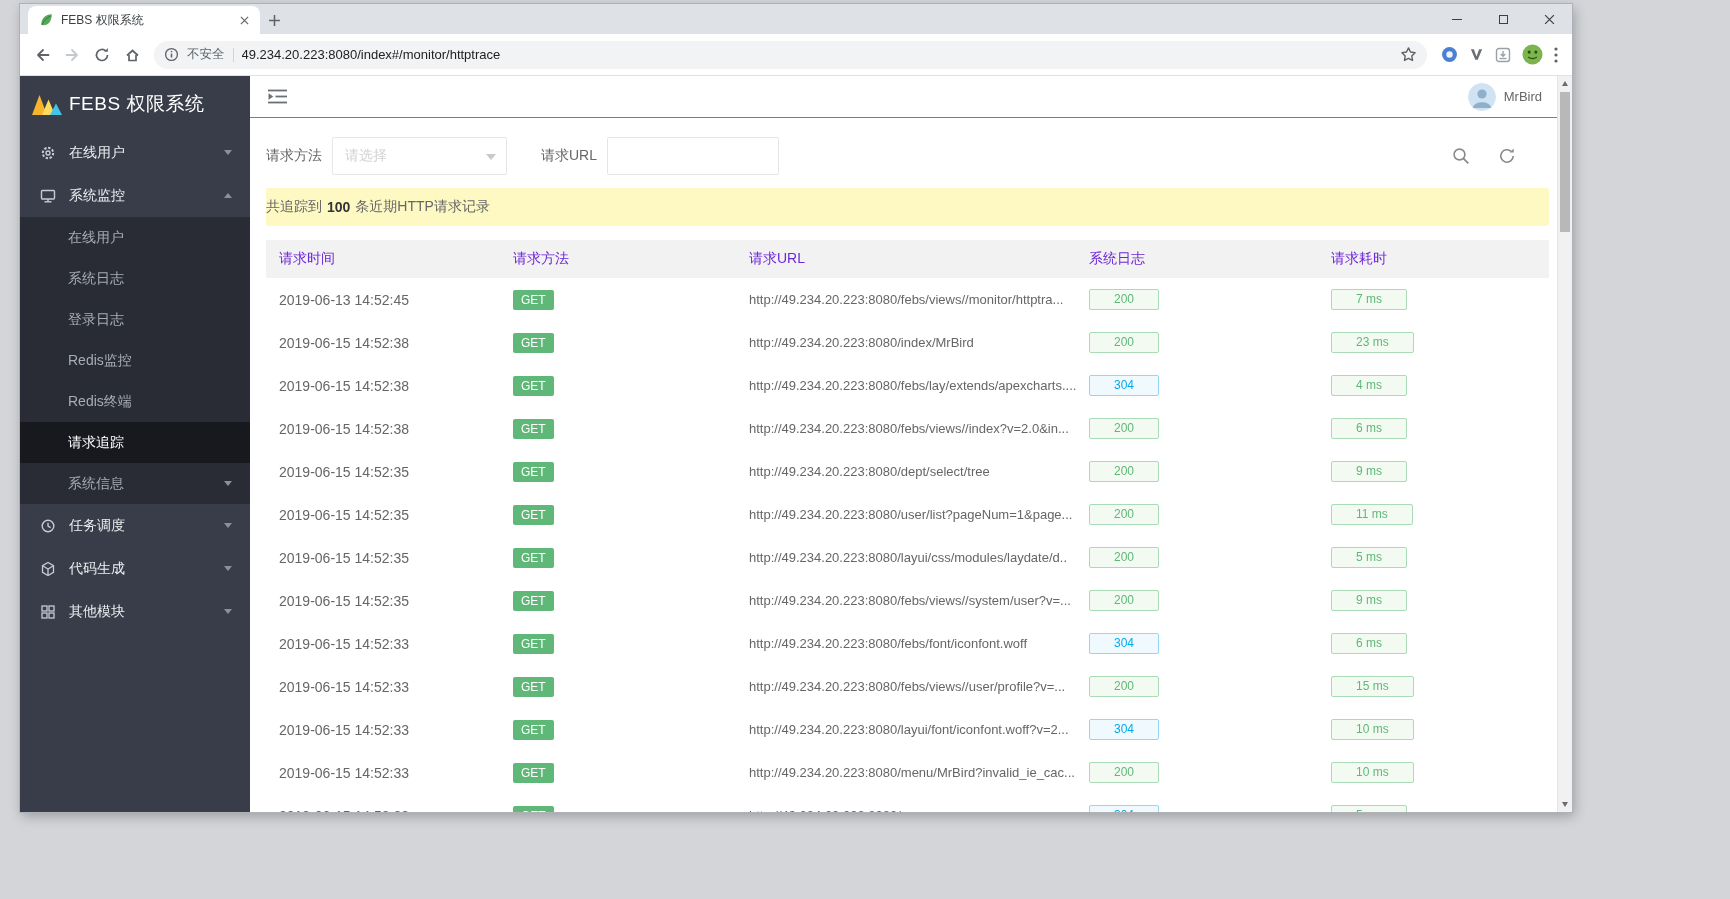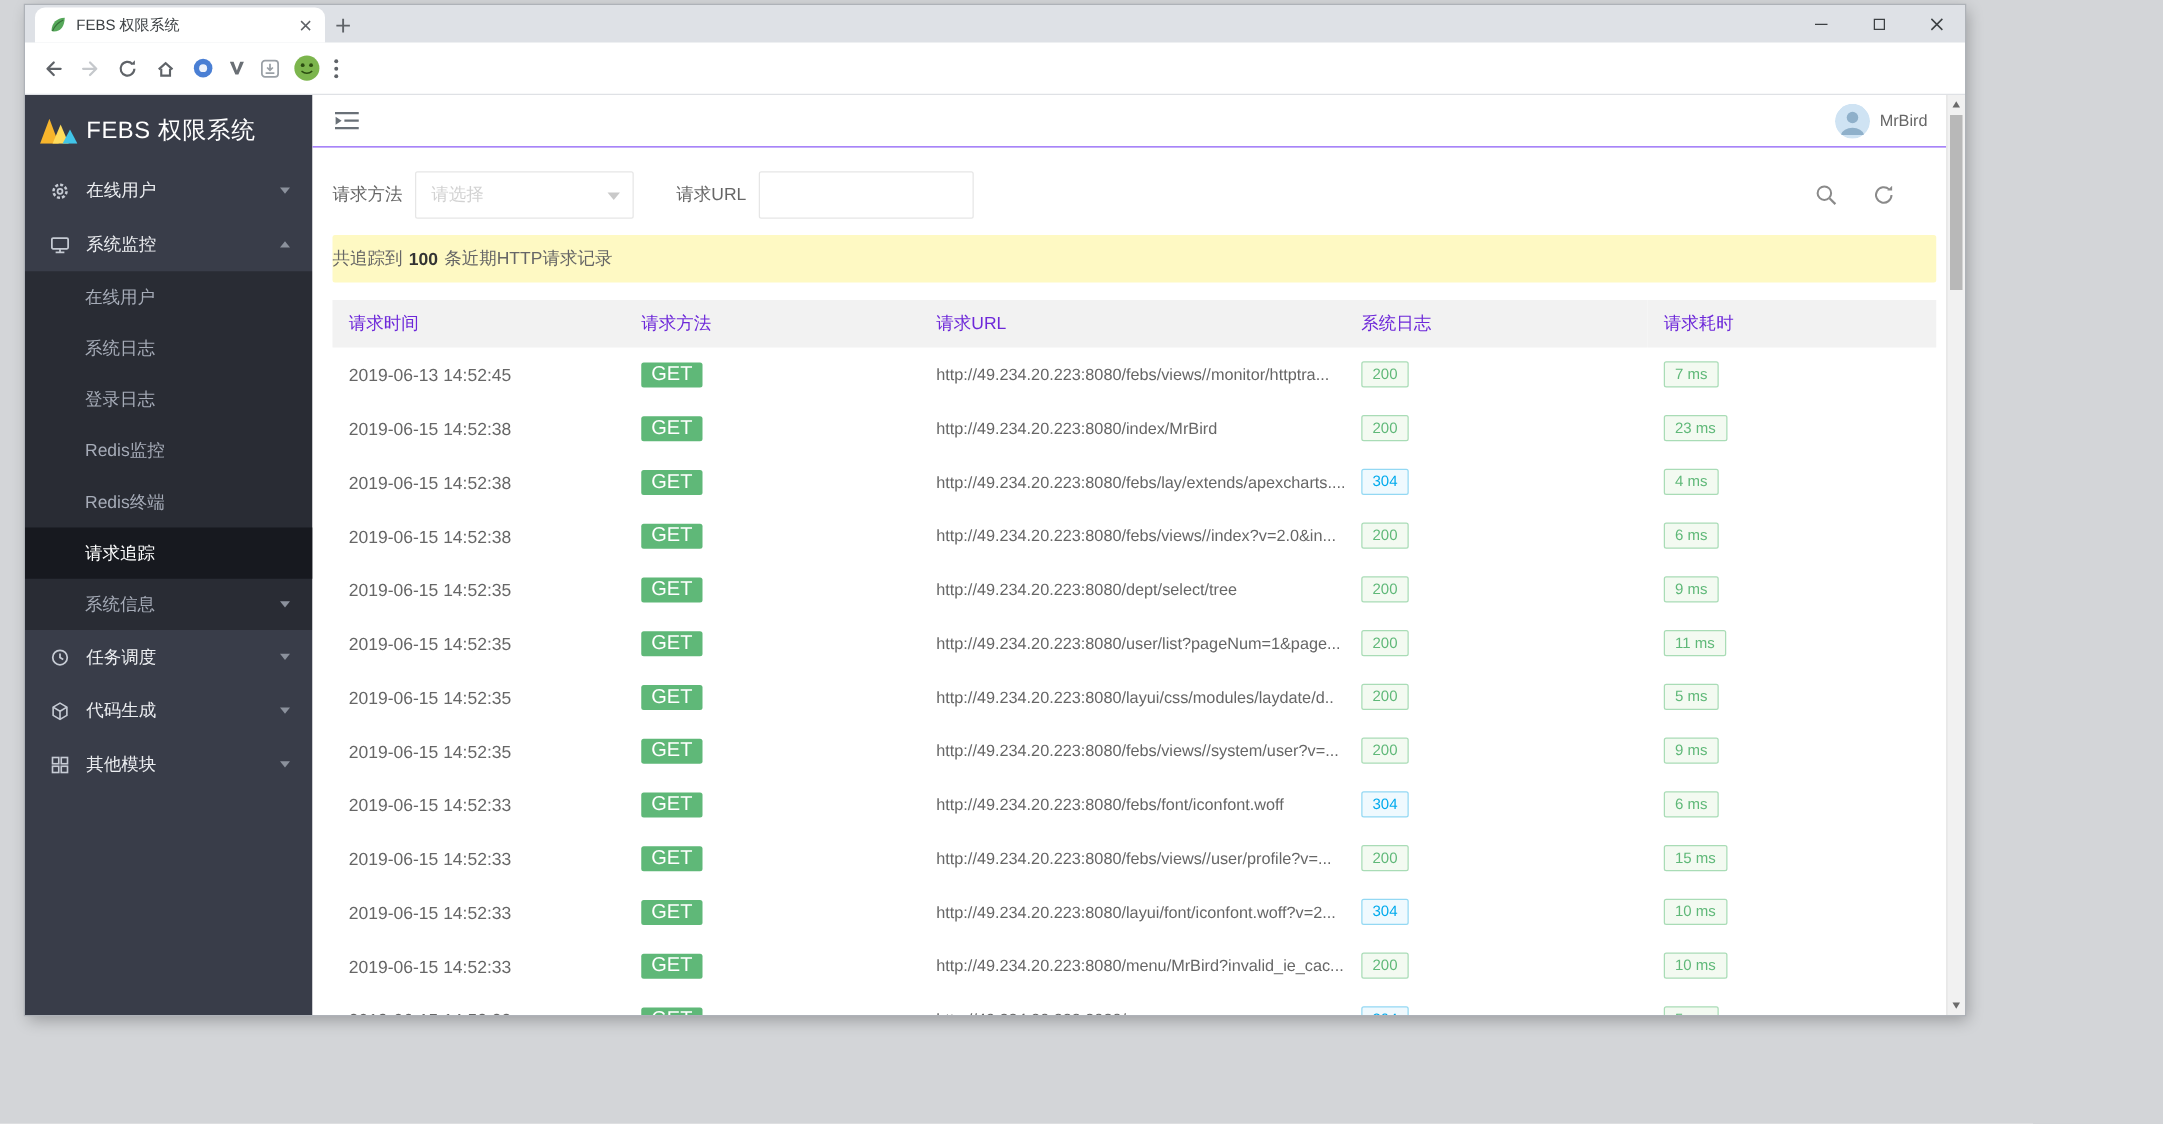--- a/index.html
+++ b/index.html
@@ -77,22 +77,22 @@
 
   .alert { margin-top:13px; height:38px; background:#fef9c3; border-radius:2px; display:flex; align-items:center;
            padding:0 0; font-size:14px; color:#666; }
   .alert .cnt { font-weight:bold; color:#333; margin:0 5px; }
 
   table { margin-top:14px; width:100%; border-collapse:collapse; table-layout:fixed; }
   thead th { background:#f2f2f2; height:38px; font-weight:400; font-size:14px; color:#6d28d9; text-align:left; padding:0 13px; }
   tbody td { height:43px; font-size:14px; color:#666; padding:0 13px; white-space:nowrap; overflow:hidden; }
   td.c-url { font-size:13px; }
 
-  .badge-get { display:inline-block; padding:3px 8px; border-radius:2px; background:#5FB878; color:#fff; font-size:16px; line-height:14px; }
-  .badge { display:inline-block; padding:2px 8px; border-radius:2px; font-size:12px; line-height:15px;
+  .badge-get { display:inline-block; padding:3px 8px; border-radius:2px; background:#5FB878; color:#fff; font-size:12px; line-height:14px; }
+  .badge { display:inline-block; padding:2px 24px; border-radius:2px; font-size:12px; line-height:15px;
            color:#5FB878; background:#f3faf1; border:1px solid #a9dcb6; }
   .badge.is-304 { color:#01AAED; background:#eff9fe; border-color:#93d8f3; }
 
   
   .scrollbar { width:15px; flex-shrink:0; background:#f1f1f1; position:relative; border-left:1px solid #e4e4e4; }
   .sb-btn { position:absolute; left:0; width:100%; height:15px; display:flex; align-items:center; justify-content:center; cursor:pointer; }
   .sb-up { top:0; } .sb-down { bottom:0; }
   .tri-up { width:0;height:0;border-left:3.5px solid transparent;border-right:3.5px solid transparent;border-bottom:5px solid #6b6b6b; }
   .tri-down { width:0;height:0;border-left:3.5px solid transparent;border-right:3.5px solid transparent;border-top:5px solid #6b6b6b; }
   .sb-thumb { position:absolute; left:2px; right:2px; top:16px; height:140px; background:#b8b8b8; cursor:pointer; }
@@ -153,20 +153,37 @@
           <path d="M13.5 8a5.5 5.5 0 1 1-1.6-3.9" fill="none" stroke="#5f6368" stroke-width="1.7"></path>
           <path d="M13.9 1.1v3.6h-3.6z" fill="#5f6368"></path>
         </svg>
     </span>
     <span class="tool-btn">
       <svg width="17" height="16" viewBox="0 0 16 16">
           <path d="M2.5 8.5 8 3.5l5.5 5" fill="none" stroke="#5f6368" stroke-width="1.7"></path>
           <path d="M4.5 8v5.5h7V8" fill="none" stroke="#5f6368" stroke-width="1.7"></path>
         </svg>
     </span>
+    <div class="omnibox">
+      <span class="ext-icon">
+        <svg width="15" height="15" viewBox="0 0 16 16">
+            <circle cx="8" cy="8" r="6.3" fill="none" stroke="#5f6368" stroke-width="1.4"></circle>
+            <line x1="8" y1="7" x2="8" y2="11.2" stroke="#5f6368" stroke-width="1.6"></line>
+            <circle cx="8" cy="4.8" r="0.9" fill="#5f6368"></circle>
+          </svg>
+      </span>
+      <span class="omni-label">不安全</span>
+      <span class="omni-sep"></span>
+      <span class="omni-url">49.234.20.223:8080/index#/monitor/httptrace</span>
+      <span class="ext-icon">
+        <svg width="17" height="17" viewBox="0 0 16 16">
+            <path d="M8 1.8l1.9 3.9 4.3.6-3.1 3 .7 4.3L8 11.6l-3.8 2 .7-4.3-3.1-3 4.3-.6z" fill="none" stroke="#5f6368" stroke-width="1.3" stroke-linejoin="round"></path>
+          </svg>
+      </span>
+    </div>
     <div class="ext-cluster">
       <span class="ext-icon">
         <svg width="17" height="17" viewBox="0 0 16 16">
             <circle cx="8" cy="8" r="7" fill="#4a7fd4"></circle>
             <circle cx="8" cy="8" r="3" fill="#fff" opacity=".9"></circle>
           </svg>
       </span>
       <span class="ext-icon">
         <svg width="15" height="15" viewBox="0 0 16 16">
             <path d="M2 2.5h3.2L8 10l2.8-7.5H14L9.3 13.5H6.7z" fill="#6a6f75"></path>

